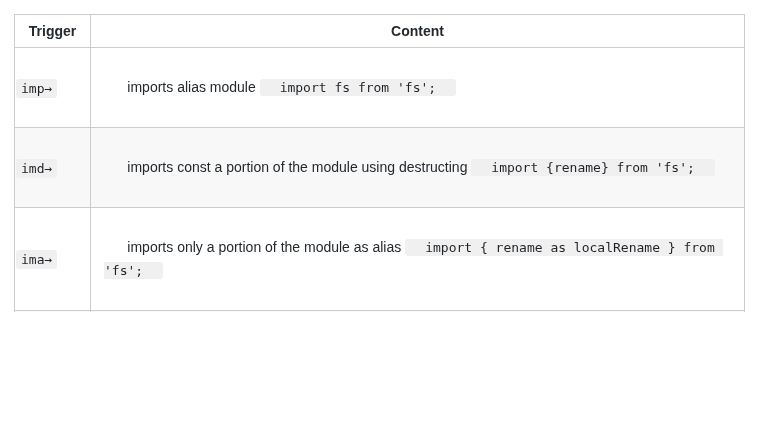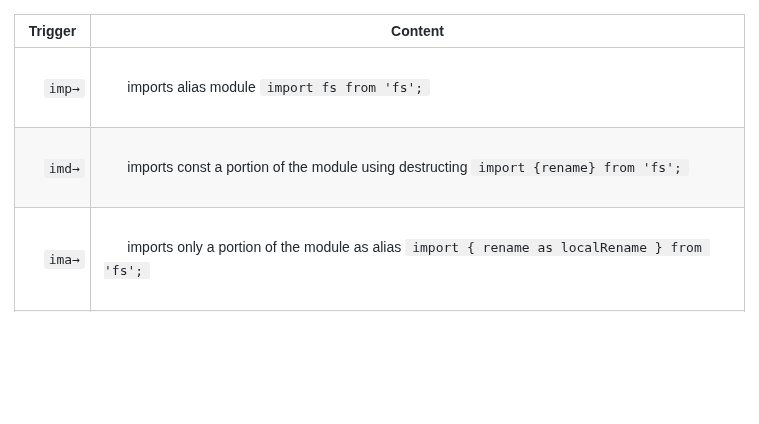--- a/index.html
+++ b/index.html
@@ -28,39 +28,39 @@
     vertical-align: middle;
   }
   table.snippets thead th {
     font-weight: bold;
     text-align: center;
     padding: 8px 10px;
     background: #ffffff;
   }
   col.trigger-col { width: 76px; }
   td.trigger-cell {
-    text-align: right;
+    text-align: left;
     padding: 6px 5px 6px 1px;
     white-space: nowrap;
   }
   td.content-cell {
     text-align: left;
     padding: 6px 13px;
     line-height: 22px;
     white-space: pre-wrap;
     word-wrap: break-word;
   }
   tbody tr:nth-child(even) { background: #f8f8f8; }
   tbody tr:nth-child(odd)  { background: #ffffff; }
   code {
     font-family: "DejaVu Sans Mono", monospace;
     font-size: 13px;
     background: #f0f0f0;
     border-radius: 3px;
-    padding: 1px 7px;
+    padding: 1px 20px;
     color: #1f2328;
     white-space: pre-wrap;
   }
   td.trigger-cell code {
     padding: 2px 5px;
   }
 </style>
 </head>
 <body>
 

